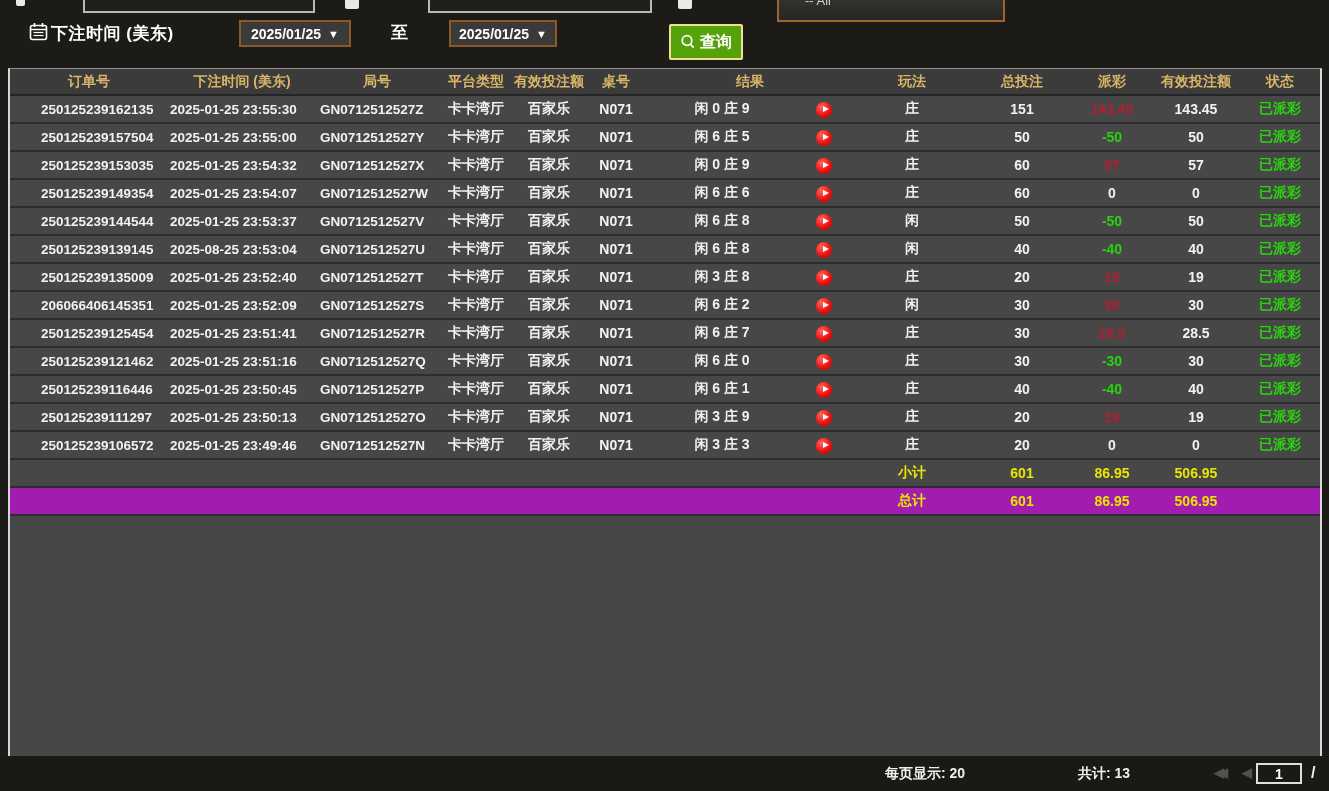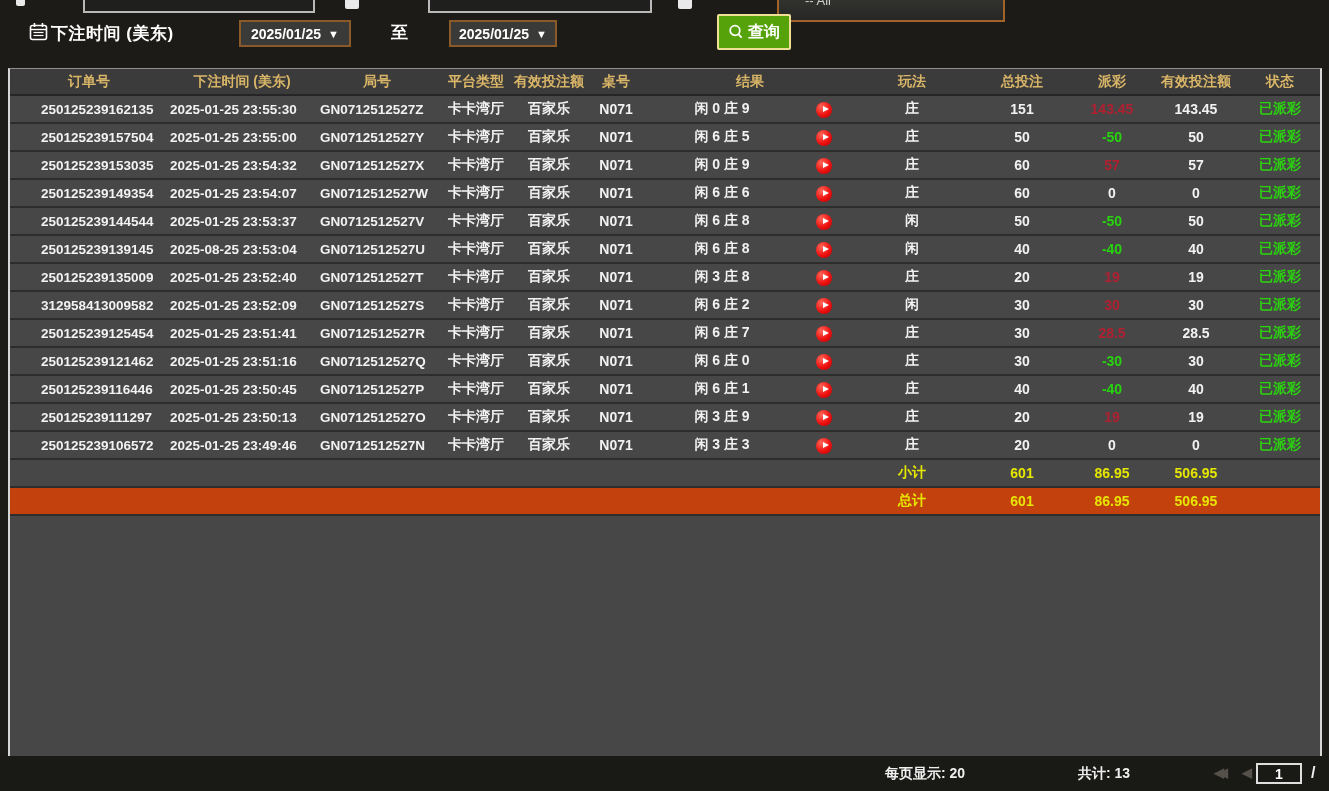--- a/index.html
+++ b/index.html
@@ -21,44 +21,44 @@
   .cal-icon { position:absolute; left:29px; top:22px; }
   .bet-label { position:absolute; left:51px; top:22px; color:#ffffff;
                font-weight:bold; font-size:17px; letter-spacing:.5px; }
   .date-sel { position:absolute; top:20px; height:27px; background:#3a3a38;
               border:2px solid #8a5a28; color:#fff; font-size:14px; font-weight:bold;
               display:flex; align-items:center; justify-content:center; gap:7px;
               cursor:pointer; }
   #date-from { left:239px; width:112px; }
   .to-label { position:absolute; left:391px; top:21px; color:#fff; font-weight:bold; font-size:17px; }
   #date-to { left:449px; width:108px; }
-  .search-btn { position:absolute; left:669px; top:14px; height:31px; padding:16px 9px;
+  .search-btn { position:absolute; left:669px; top:24px; height:31px; padding:16px 9px;
                 background:#55a20a; border:2px solid #efe096; border-radius:2px;
                 color:#fff; font-weight:bold; font-size:16px; font-family:inherit;
-                display:flex; align-items:center; gap:4px; cursor:pointer;margin-left:48px; }
+                display:flex; align-items:center; gap:4px; cursor:pointer; }
 
   
   .table-wrap { position:absolute; left:8px; top:68px; width:1314px; height:694px;
                 background:#474747; border:2px solid #d6d6d6;
                 border-top:1px solid #8f8f8f; overflow:hidden; }
   table { border-collapse:collapse; table-layout:fixed; width:1310px; }
   thead th { height:26px; background:#3b3b3b; color:#d9b567; font-size:14px;
              font-weight:bold; border-bottom:2px solid #252525; text-align:center; }
   tbody td { height:28px; border-bottom:2px solid #2d2d2d; color:#f2f2f2;
              font-size:14px; font-weight:bold; text-align:center;
              white-space:nowrap; overflow:hidden; }
   td.c-order { text-align:left; padding-left:31px; font-size:13.5px; }
   td.c-time  { text-align:left; padding-left:2px;  font-size:13.5px; }
   td.c-round { text-align:left; padding-left:4px;  font-size:13.5px; }
   td.pos  { color:#b02031; }
   td.neg  { color:#27d30e; }
   td.zero { color:#f2f2f2; }
   td.c-status { color:#2bd30f; }
   tr.sumrow td { color:#e6e600; }
-  tr.totalrow td { background:#c2410c; }
+  tr.totalrow td { background:#a21caf; }
 
   .playbtn { display:inline-block; width:16px; height:16px; border-radius:50%;
              vertical-align:middle; cursor:pointer;
              background:radial-gradient(circle at 35% 30%, #ff6a5a, #ee1111 55%, #bb0000 95%); }
   .playbtn .tri { display:block; width:0; height:0; margin:4.5px 0 0 6.5px;
                   border-left:6px solid #fff;
                   border-top:3.5px solid transparent; border-bottom:3.5px solid transparent; }
 
   
   .pagebar { position:absolute; left:0; top:756px; width:1329px; height:35px;
@@ -254,21 +254,21 @@
             <td>N071</td>
             <td>闲 3 庄 8</td>
             <td><span class="playbtn"><span class="tri"></span></span></td>
             <td>庄</td>
             <td>20</td>
             <td class="pos">19</td>
             <td>19</td>
             <td class="c-status">已派彩</td>
           </tr>
           <tr>
-            <td class="c-order">312958413009582</td>
+            <td class="c-order">206066406145351</td>
             <td class="c-time">2025-01-25 23:52:09</td>
             <td class="c-round">GN0712512527S</td>
             <td>卡卡湾厅</td>
             <td>百家乐</td>
             <td>N071</td>
             <td>闲 6 庄 2</td>
             <td><span class="playbtn"><span class="tri"></span></span></td>
             <td>闲</td>
             <td>30</td>
             <td class="pos">30</td>

